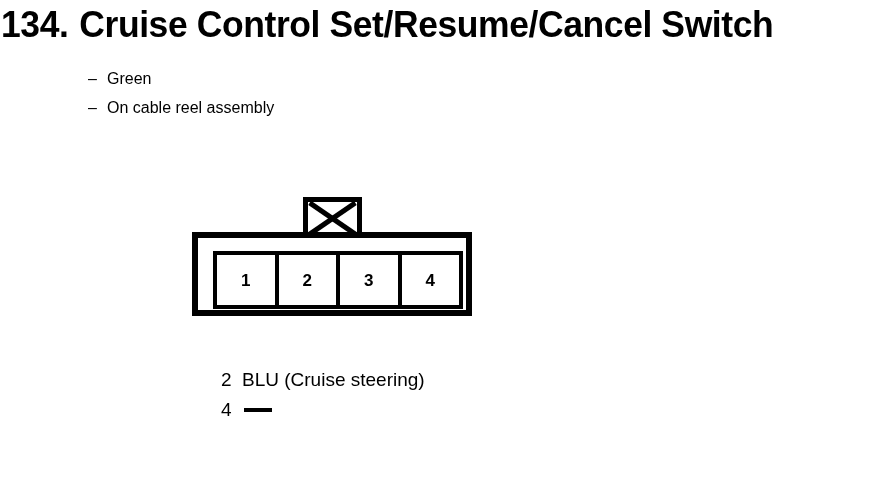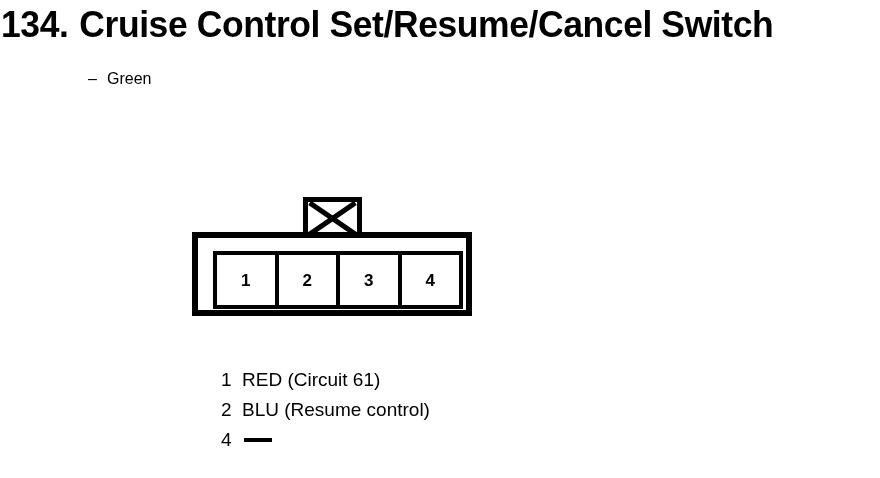--- a/index.html
+++ b/index.html
@@ -158,20 +158,23 @@
 <body>
 
 <div class="page-title">
   <span class="title-num">134.</span><span class="title-text">Cruise Control Set/Resume/Cancel Switch</span>
 </div>
 
 <div class="spec-list">
   <span class="spec-item">
     <span class="spec-dash">–</span><span>Green</span>
   </span>
+  <span class="spec-item">
+    <span class="spec-dash">–</span><span>On cable reel assembly</span>
+  </span>
 </div>
 
 <div class="connector">
 
   <div class="tab">
     <svg class="tab-x" viewBox="0 0 59 38" preserveAspectRatio="none">
       <line x1="2" y1="1" x2="57" y2="37"></line>
       <line x1="57" y1="1" x2="2" y2="37"></line>
     </svg>
   </div>
@@ -190,21 +193,18 @@
       <div class="pin-cell">
         <span>4</span>
       </div>
     </div>
   </div>
 
 </div>
 
 <div class="legend">
   <span class="legend-row">
-    <span class="legend-num">1</span><span class="legend-desc">RED (Circuit 61)</span>
-  </span>
-  <span class="legend-row">
-    <span class="legend-num">2</span><span class="legend-desc">BLU (Resume control)</span>
+    <span class="legend-num">2</span><span class="legend-desc">BLU (Cruise steering)</span>
   </span>
   <span class="legend-row">
     <span class="legend-num">4</span><span class="legend-dash"></span>
   </span>
 </div>
 
 </body></html>

